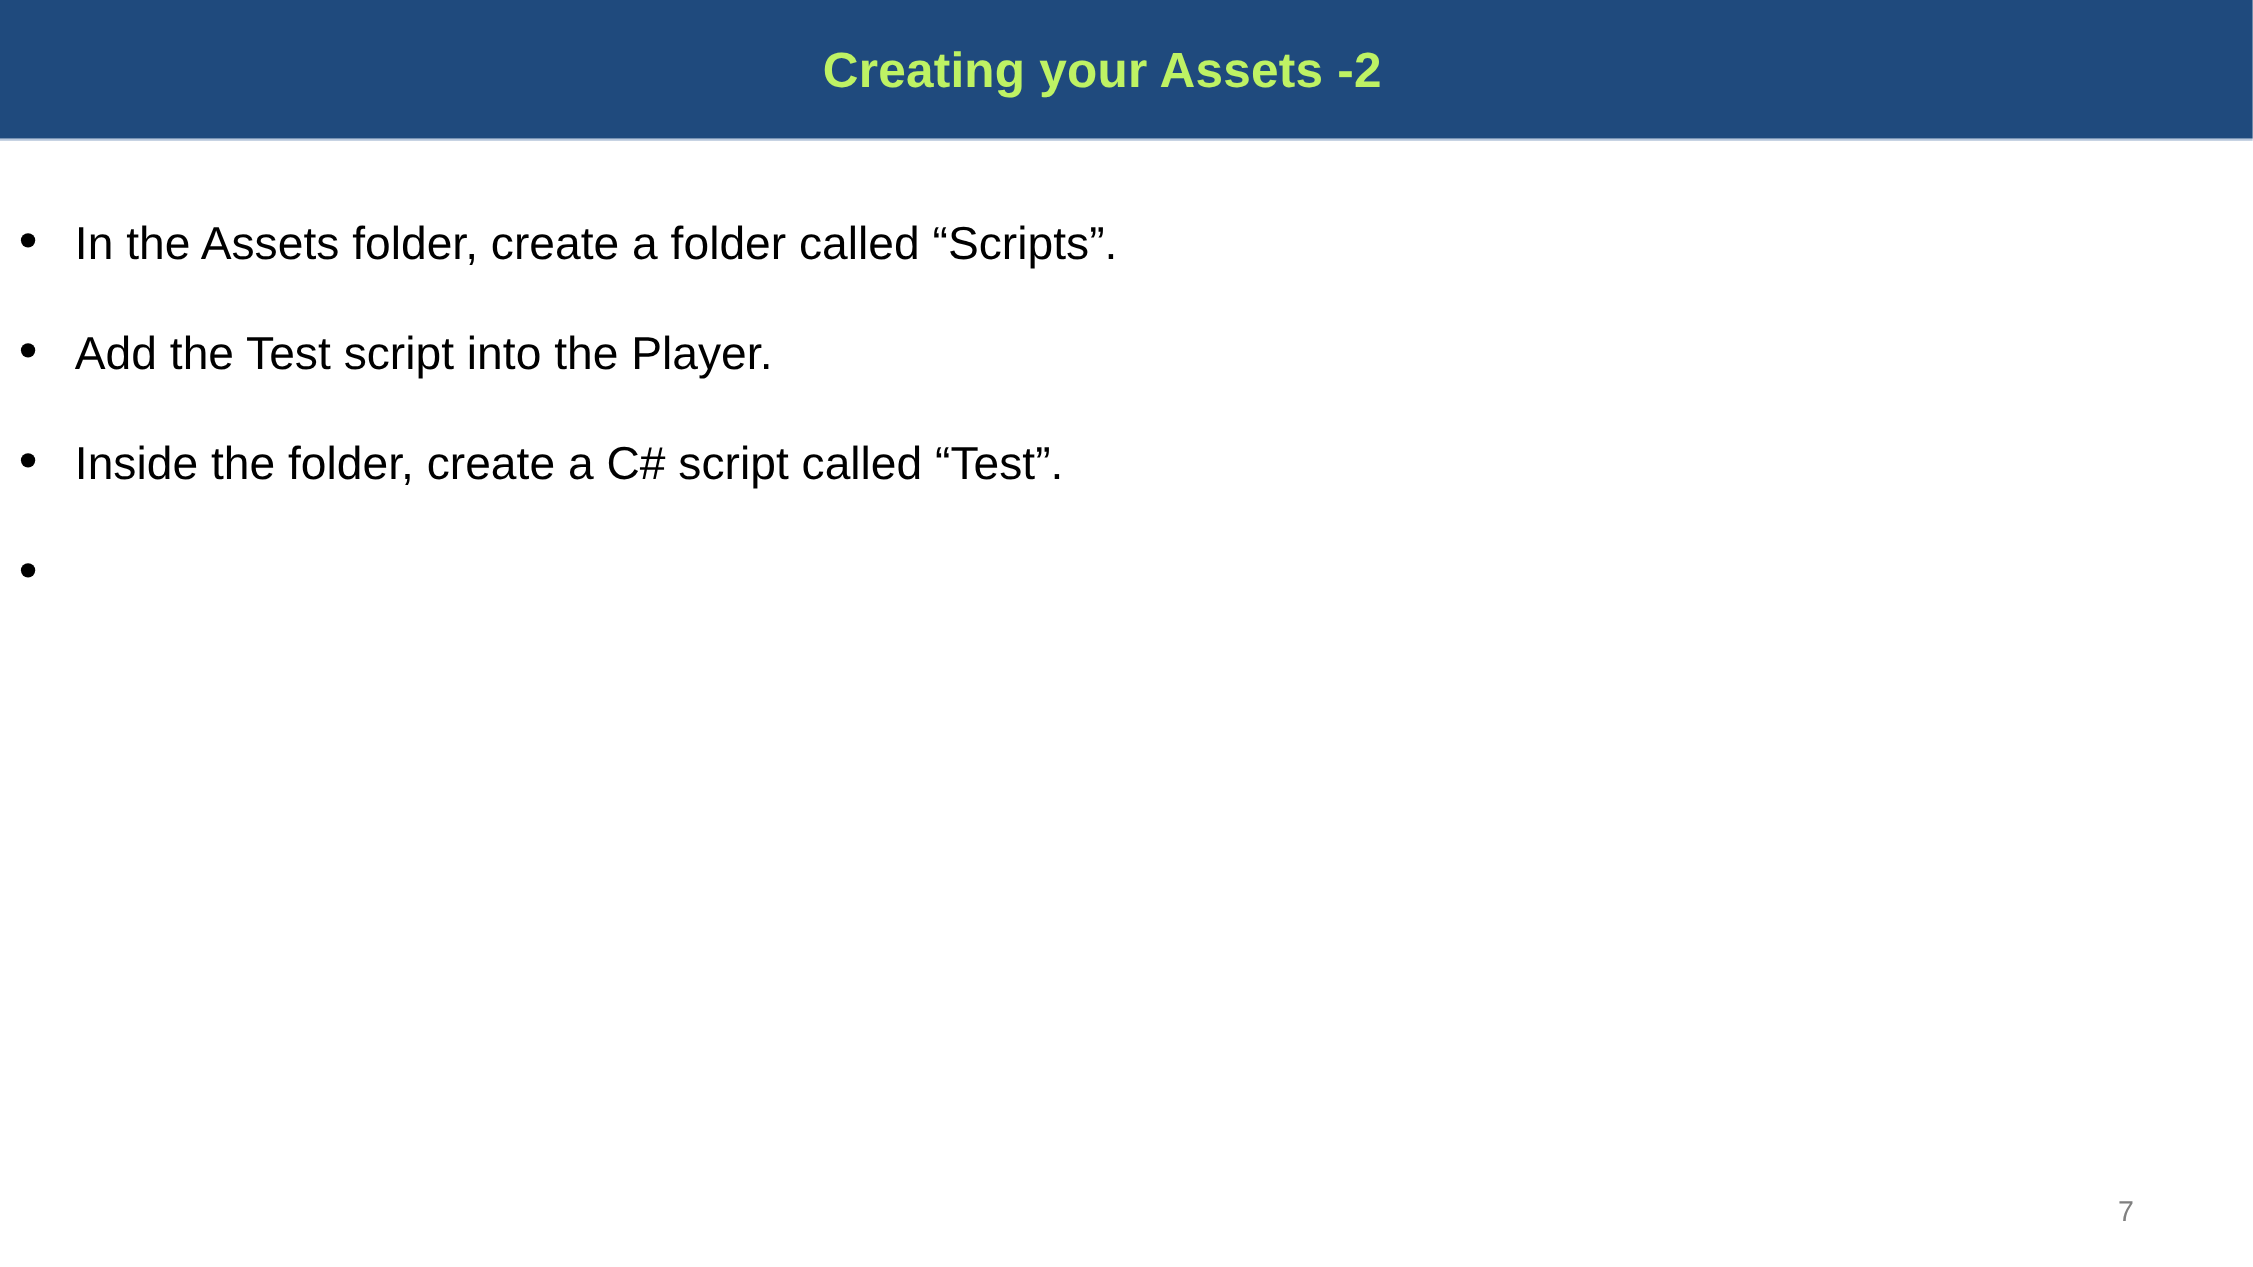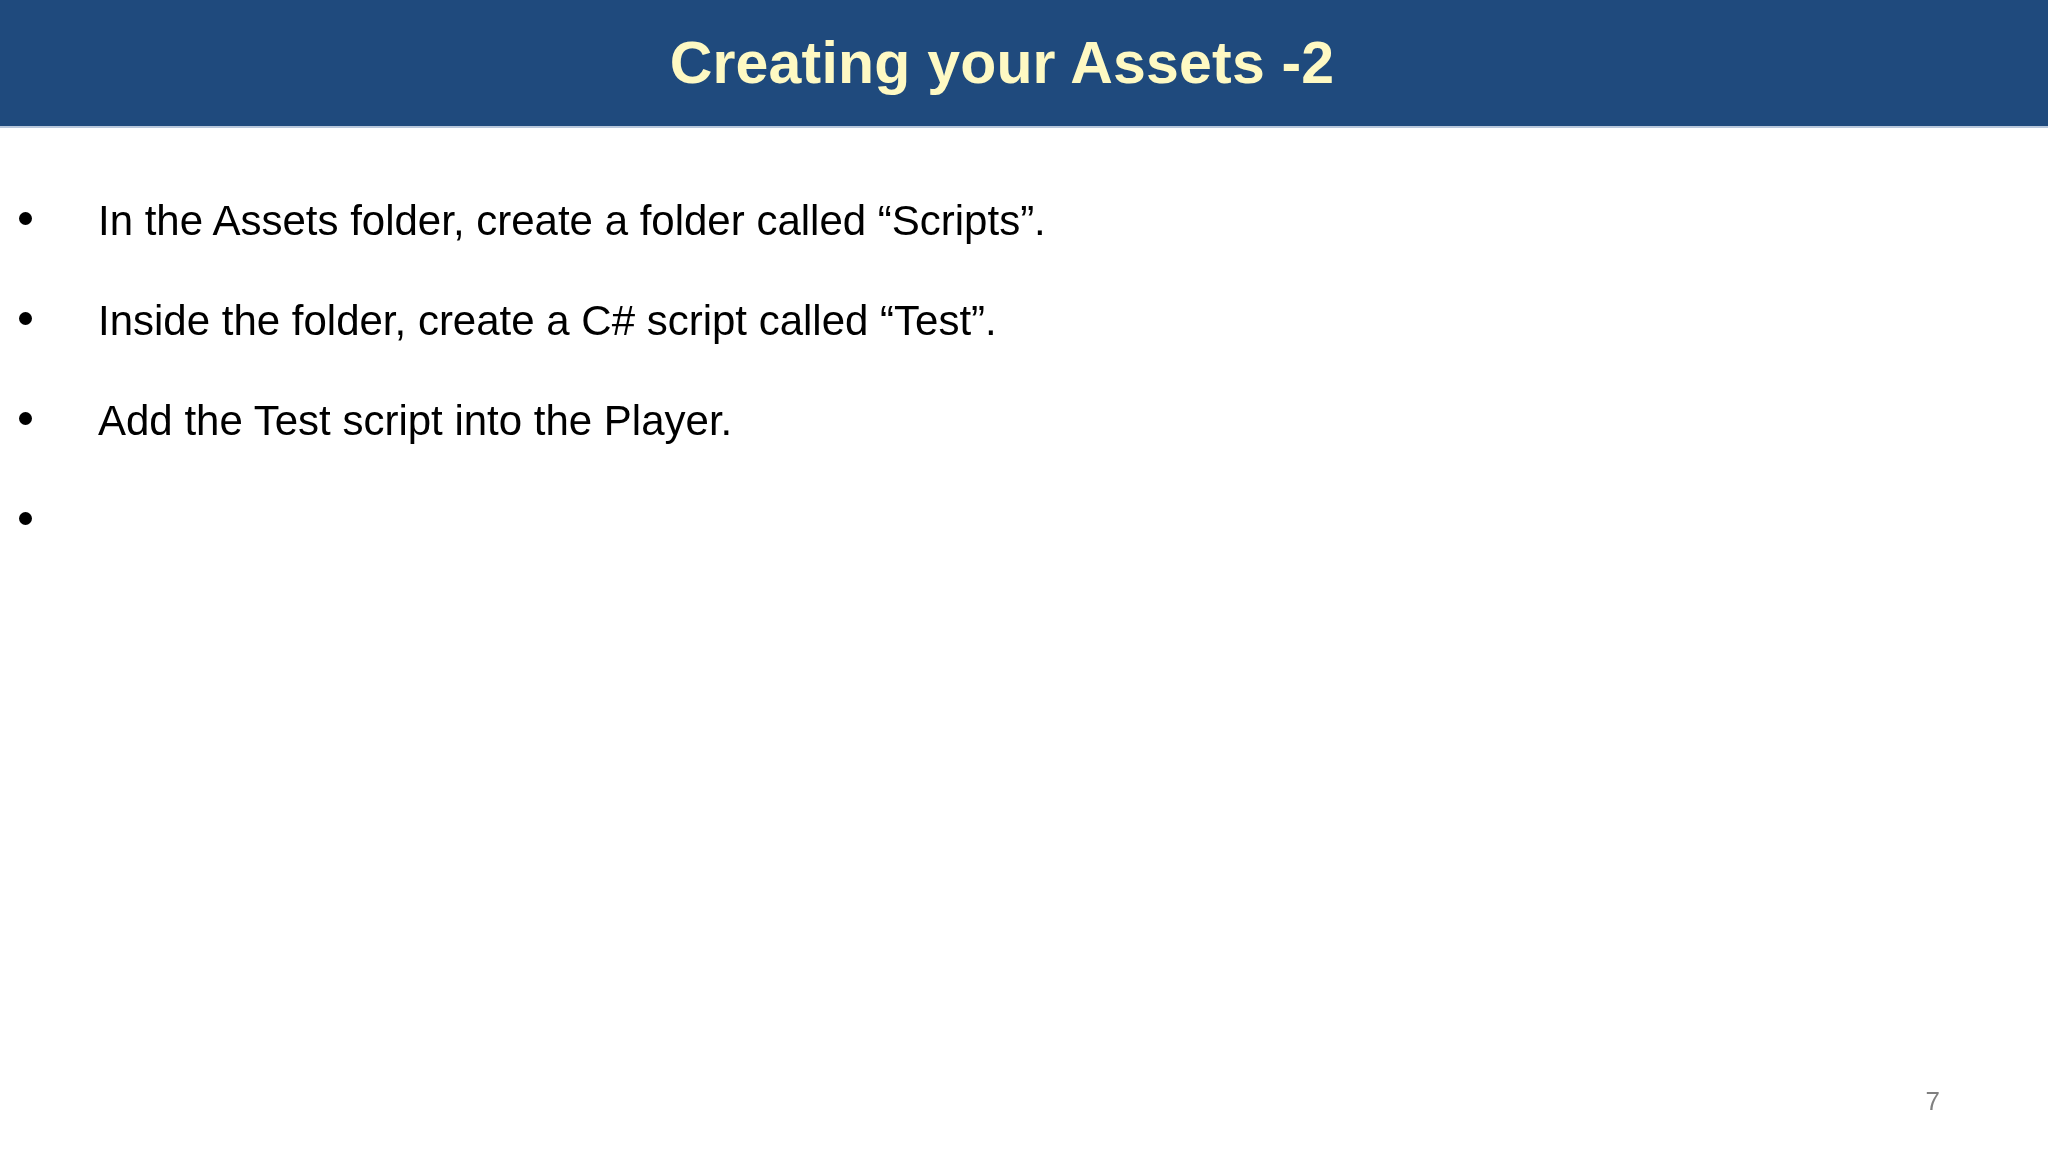--- a/index.html
+++ b/index.html
@@ -37,23 +37,23 @@
   .title-banner-edge {
     position: absolute;
     left: 0;
     top: 126px;
     width: 2048px;
     height: 2px;
     background: #7F9BBF;
     opacity: 0.55;
   }
   .slide-title {
-    color: #fef9c3;
+    color: #bef264;
     font-family: "Liberation Sans", sans-serif;
-    font-size: 59px;
+    font-size: 45px;
     font-weight: bold;
     letter-spacing: 0.2px;
     line-height: 1;
     white-space: nowrap;
     transform: translateX(-22px);
   }
 
   
   .body-area {
     position: absolute;
@@ -68,21 +68,21 @@
     top: 64px;
     width: 1900px;
     margin: 0;
     padding: 0;
     list-style: none;
   }
   .bullet-item {
     position: relative;
     display: block;
     height: 100px;
-    padding-left: 98px;
+    padding-left: 68px;
     box-sizing: border-box;
   }
   .bullet-marker {
     position: absolute;
     left: 19px;
     top: 22px;
     width: 13px;
     height: 13px;
     border-radius: 50%;
     background: #000000;
@@ -121,26 +121,26 @@
   <div class="body-area">
     <ul class="bullet-list">
 
       <li class="bullet-item">
         <span class="bullet-marker"></span>
         <span class="bullet-text">In the Assets folder, create a folder called “Scripts”.</span>
       </li>
 
       <li class="bullet-item">
         <span class="bullet-marker"></span>
-        <span class="bullet-text">Inside the folder, create a C# script called “Test”.</span>
+        <span class="bullet-text">Add the Test script into the Player.</span>
       </li>
 
       <li class="bullet-item">
         <span class="bullet-marker"></span>
-        <span class="bullet-text">Add the Test script into the Player.</span>
+        <span class="bullet-text">Inside the folder, create a C# script called “Test”.</span>
       </li>
 
       <li class="bullet-item">
         <span class="bullet-marker"></span>
       </li>
 
     </ul>
   </div>
 
   <div class="page-number">7</div>

